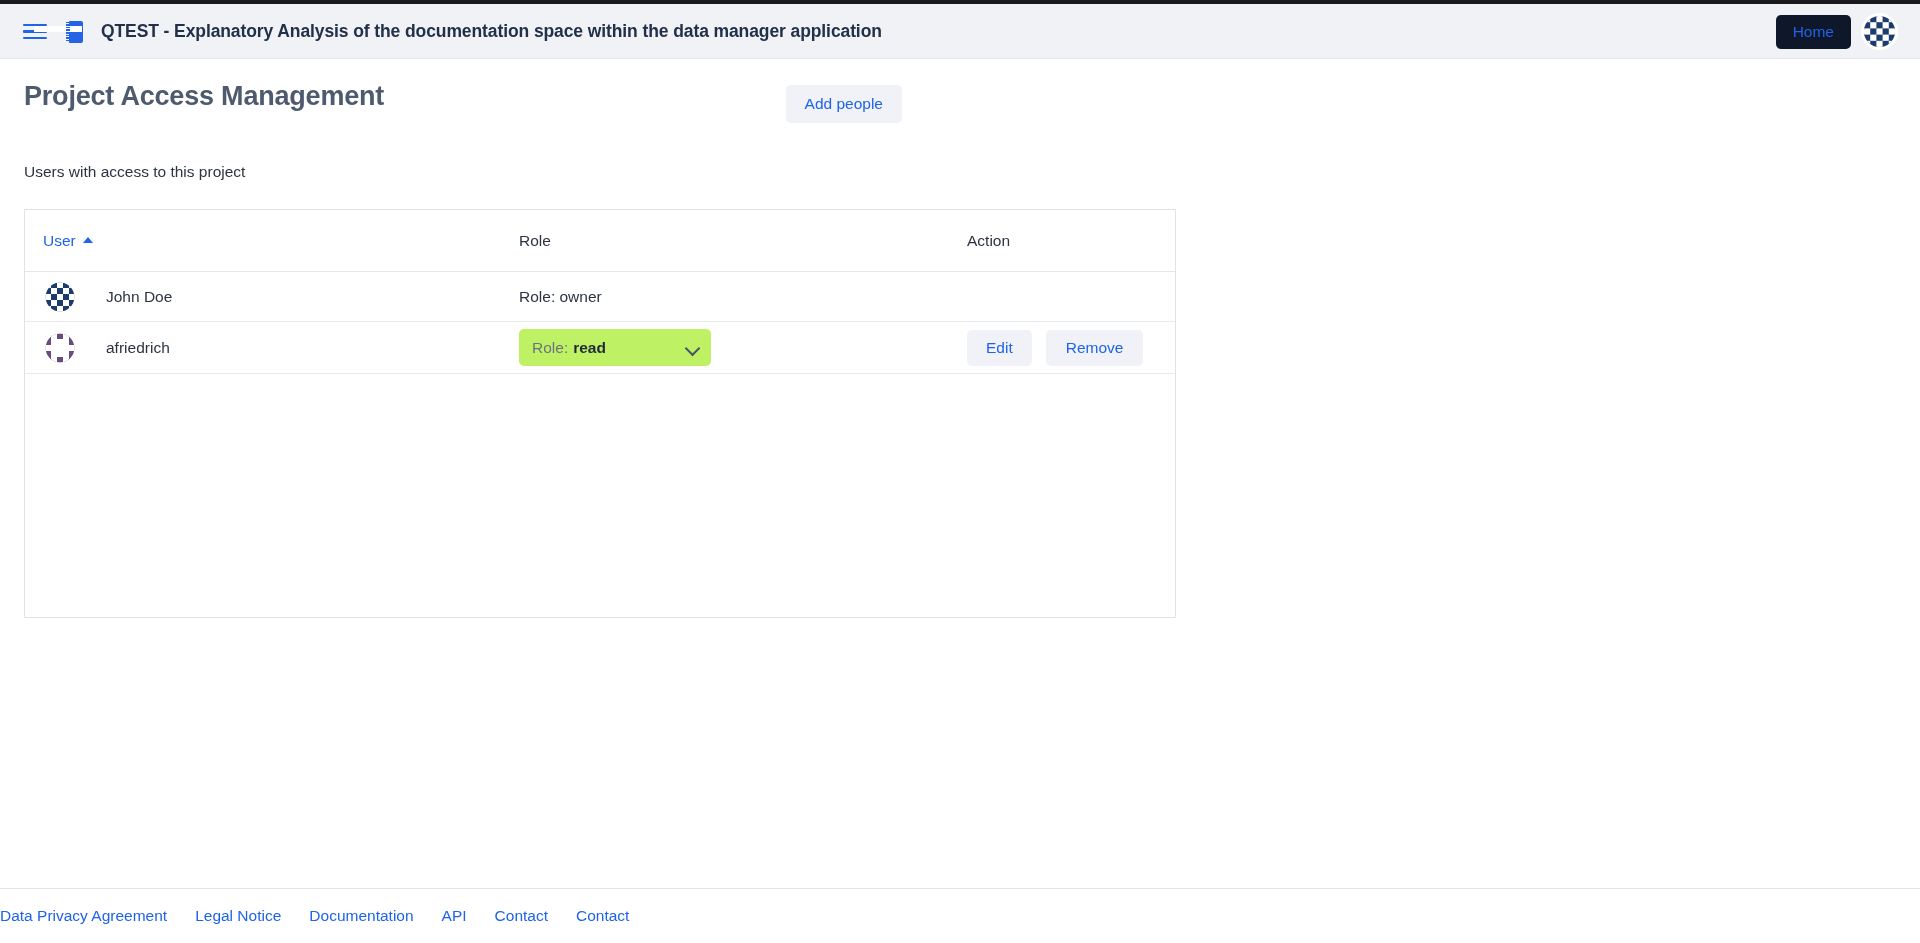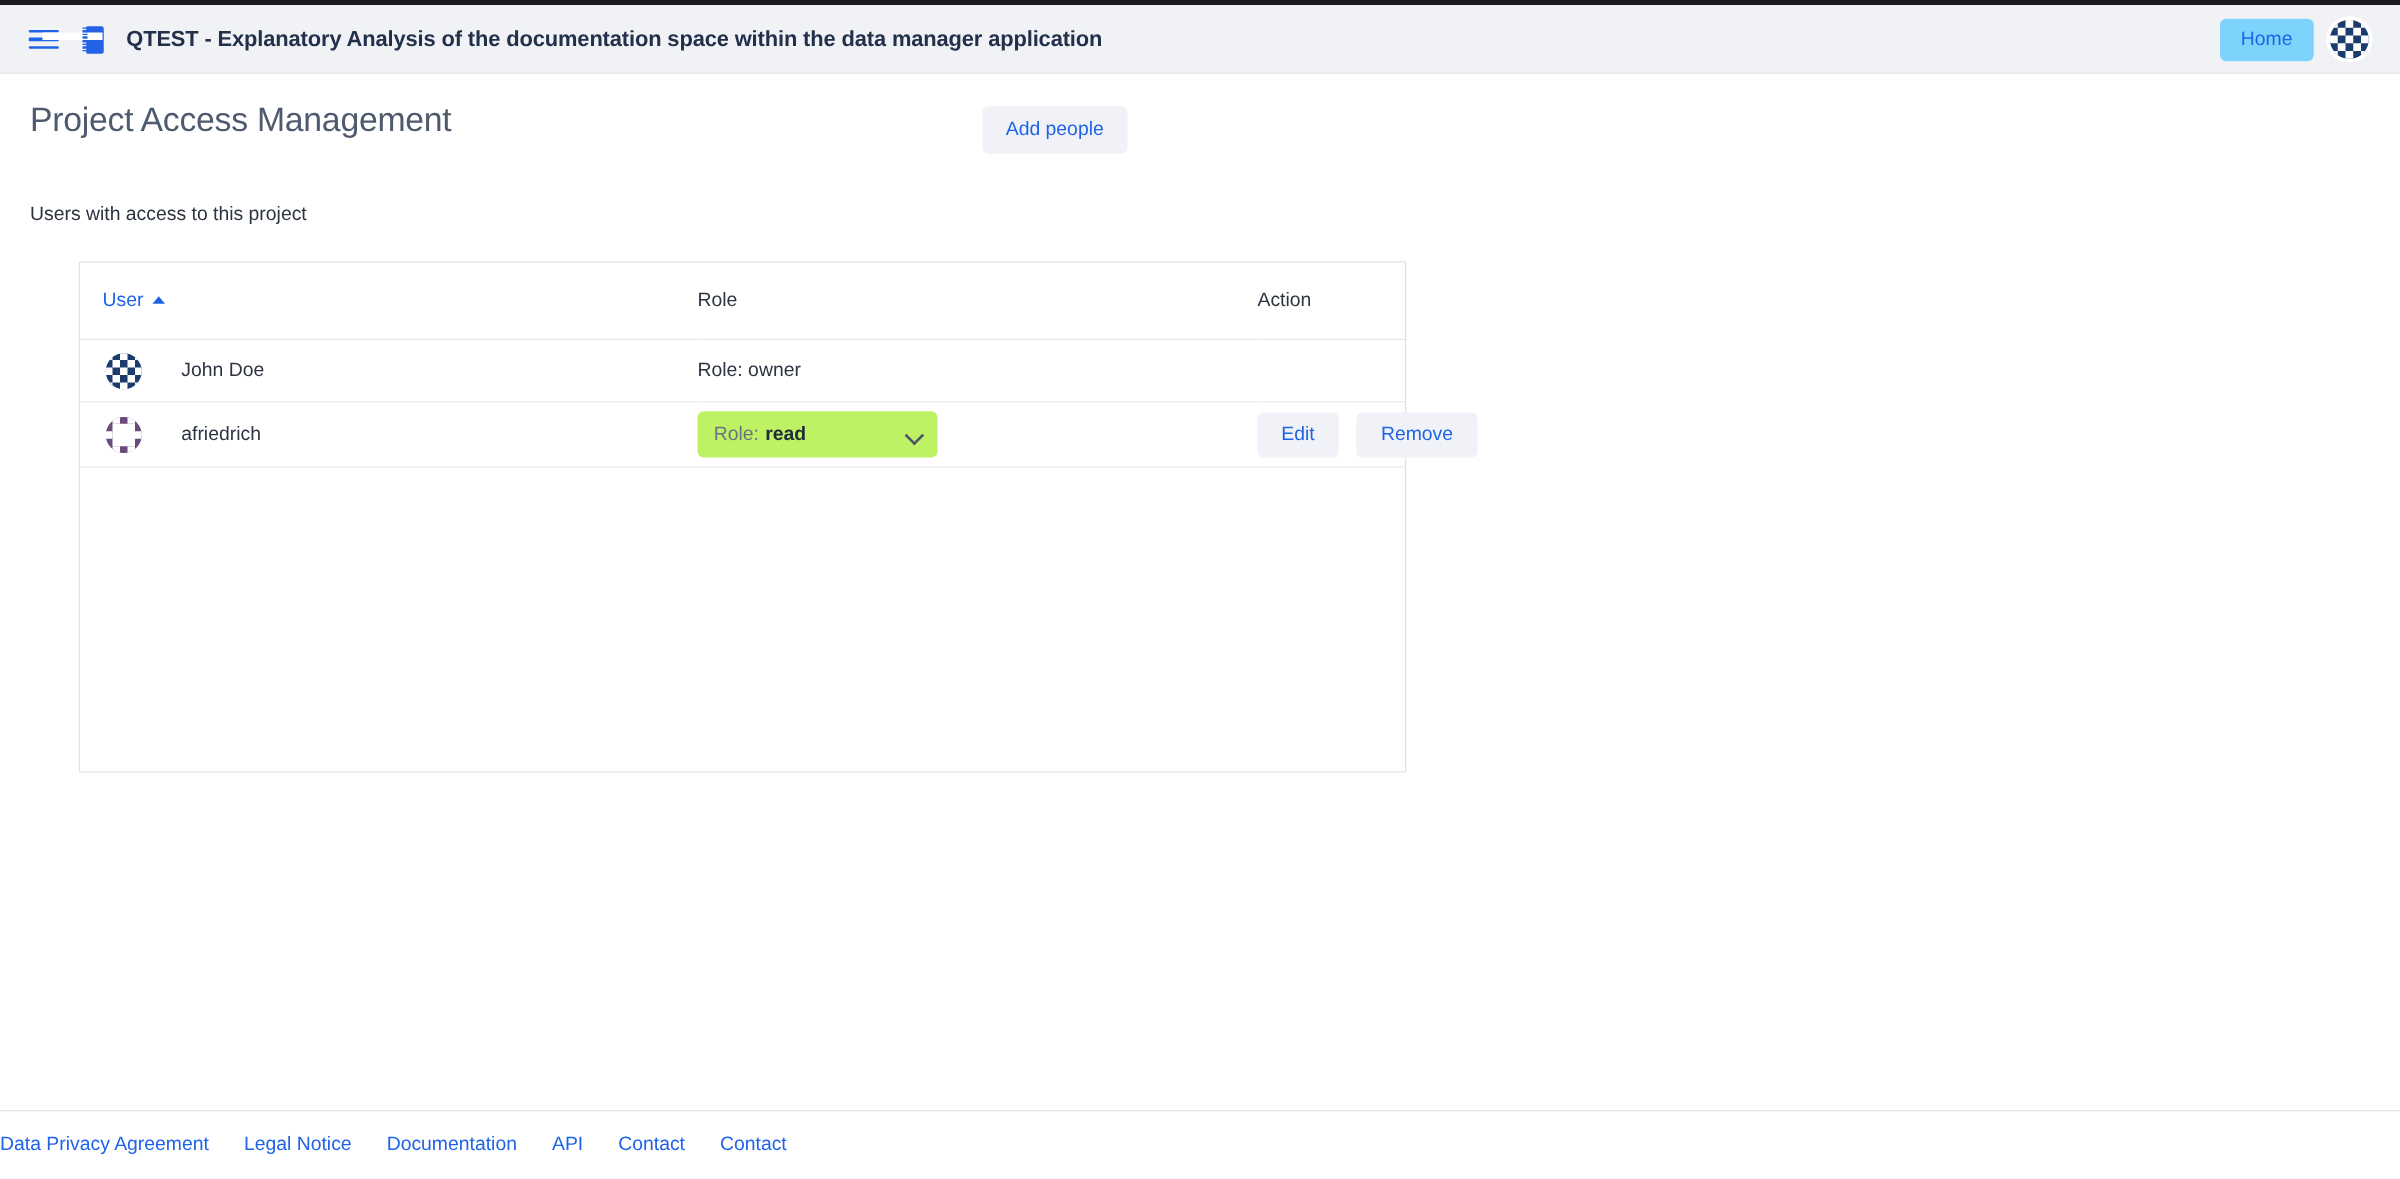--- a/index.html
+++ b/index.html
@@ -78,21 +78,21 @@
     letter-spacing: -0.1px;
     white-space: nowrap;
   }
   .nav-right {
     margin-left: auto;
     display: flex;
     align-items: center;
     gap: 10px;
   }
   .home-btn {
-    background: #7dd3fc;
+    background: #0f172a;
     color: #1f63e8;
     font-size: 15.5px;
     padding: 8px 17px;
     border-radius: 5px;
     border: none;
     cursor: pointer;
     font-family: inherit;
   }
   .avatar {
     width: 37px; height: 37px;
@@ -109,21 +109,21 @@
     height: 884px;
     padding: 0 24px;
   }
   .page-head {
     display: flex;
     align-items: flex-start;
     padding-top: 22px;
   }
   .page-title {
     font-size: 27px;
-    font-weight: normal;
+    font-weight: bold;
     color: #4e5a6e;
     margin: 0;
     letter-spacing: -0.2px;
   }
   .add-people-btn {
     margin-left: auto;
     margin-top: 4px;
     margin-right: 994px;
     background: #f0f2f7;
     color: #1f63e8;
@@ -137,26 +137,25 @@
   }
   .subtitle {
     margin: 40px 0 0 0;
     font-size: 15.5px;
     color: #2c3440;
   }
 
   
   .table-card {
     margin-top: 28px;
-    width: 1062px;
+    width: 1152px;
     height: 409px;
     border: 1px solid #dfe2e8;
     background: #ffffff;
     border-radius: 1px;
-    margin-left: 39px;
   }
   table.access {
     width: 100%;
     border-collapse: collapse;
     table-layout: fixed;
   }
   table.access th {
     text-align: left;
     font-weight: normal;
     font-size: 15.5px;

